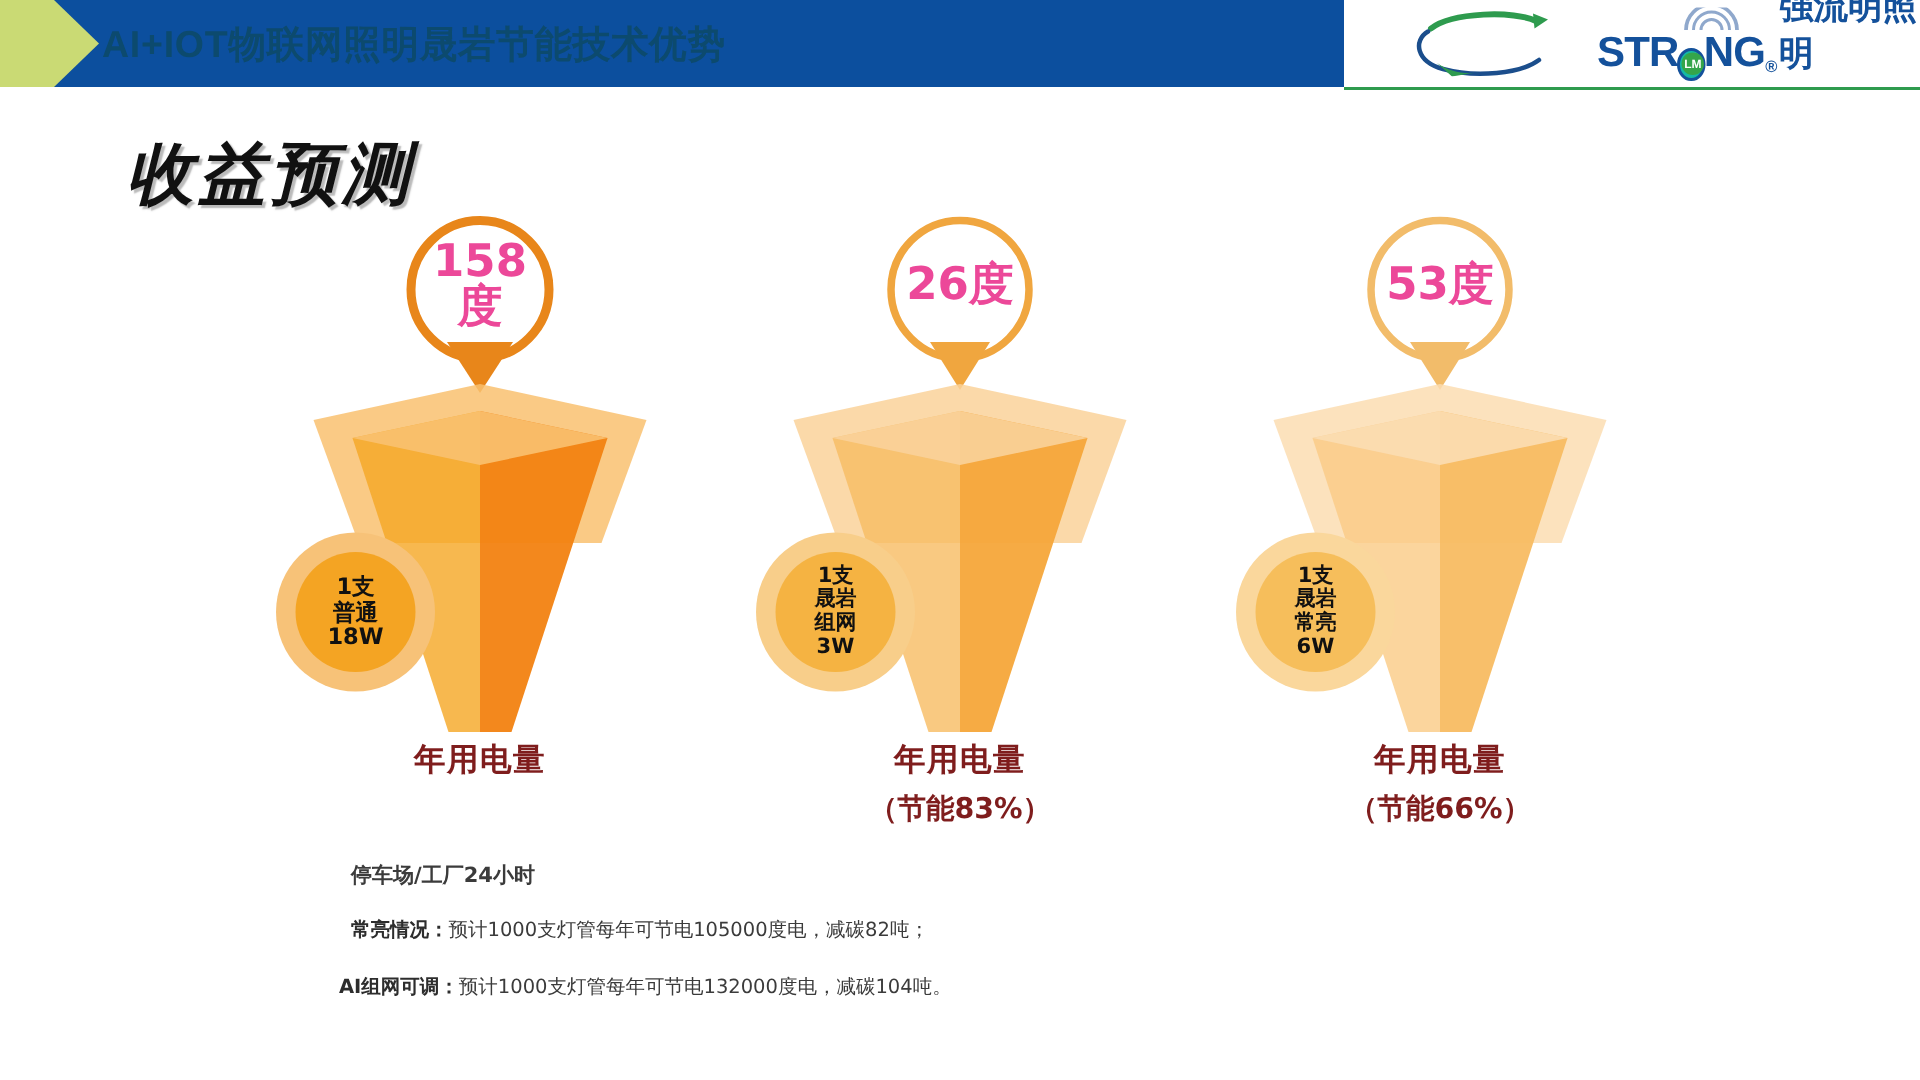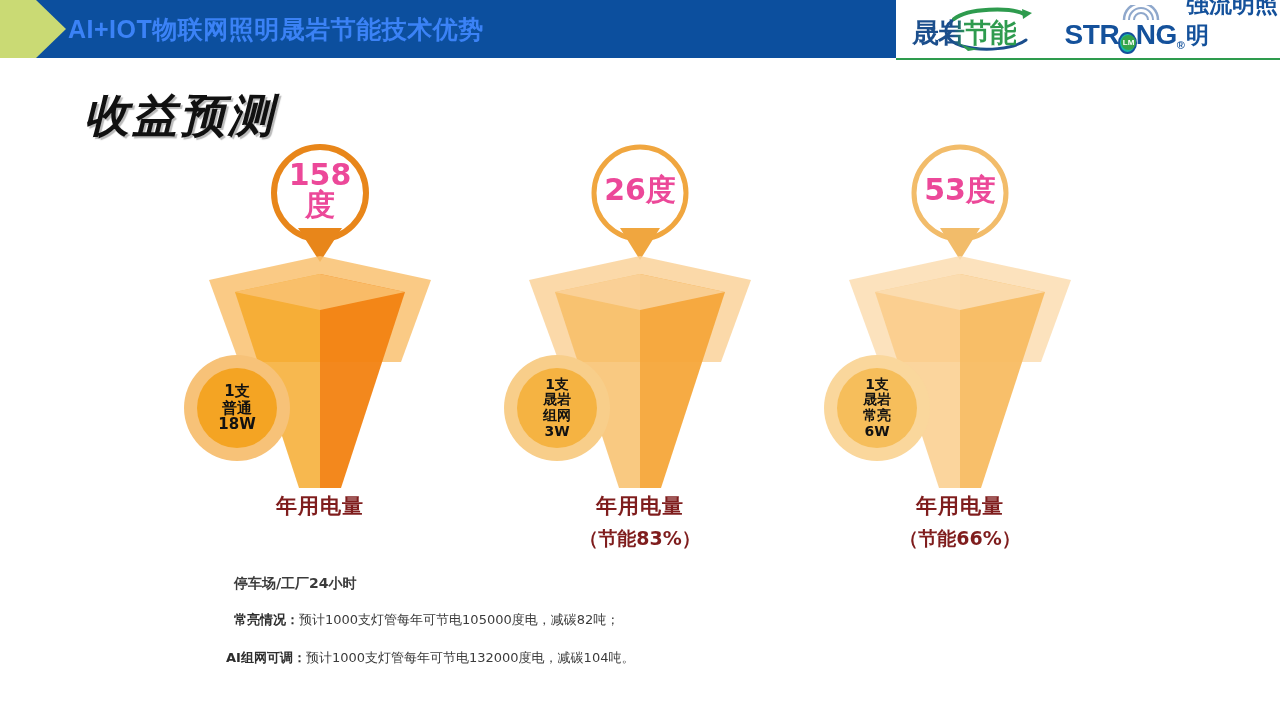--- a/index.html
+++ b/index.html
@@ -15,21 +15,21 @@
 
   
   .header{position:absolute;left:0;top:0;width:1280px;height:58px;}
   .header-blue{position:absolute;left:0;top:0;width:896px;height:58px;background:#0C4F9E;}
   .header-arrow{position:absolute;left:0;top:0;width:66px;height:58px;
      background:#CADA74;
      clip-path:polygon(0 0,36px 0,66px 29px,36px 58px,0 58px);}
   .header-title{
      position:absolute;left:68px;top:0;height:58px;
      display:flex;align-items:center;
-     color:#3b82f6;font-weight:bold;font-size:25px;letter-spacing:0.5px;
+     color:#0c4a6e;font-weight:bold;font-size:25px;letter-spacing:0.5px;
      white-space:nowrap;
   }
   .header-logo-area{
      position:absolute;left:896px;top:0;width:384px;height:58px;
      background:#ffffff;border-bottom:2px solid #2E9B4E;
      display:flex;align-items:center;
   }
   .logo-wrap{position:relative;display:flex;align-items:center;margin-left:10px;}
   .logo-cn{position:relative;width:172px;height:44px;}
   .logo-cn .swoosh{position:absolute;left:0;top:0;}
@@ -136,21 +136,20 @@
     <div class="header-logo-area">
       <div class="logo-wrap">
 
         <div class="logo-cn">
           <svg class="swoosh" width="172" height="44" viewBox="0 0 172 44">
             <path d="M48 12 C62 1, 104 0, 118 7" stroke="#2E9B4E" stroke-width="4" fill="none" stroke-linecap="round"></path>
             <path d="M116 2 L126 6 L117 12 Z" fill="#2E9B4E"></path>
             <path d="M46 14 C36 20, 38 34, 56 39 C78 45, 108 42, 120 33" stroke="#1B4E8C" stroke-width="3" fill="none" stroke-linecap="round"></path>
             <path d="M52 35 C60 41, 72 43, 80 41 L62 44 Z" fill="#2E9B4E"></path>
           </svg>
-          <div class="logo-cn-text">晟岩节能</div>
         </div>
 
         <div class="logo-strong">
           <svg class="fan-arc" width="40" height="16" viewBox="0 0 40 16">
             <path d="M3 15 A17 17 0 0 1 37 15" stroke="#8FA8CC" stroke-width="2.5" fill="none"></path>
             <path d="M8 15 A12 12 0 0 1 32 15" stroke="#8FA8CC" stroke-width="2" fill="none"></path>
             <path d="M13 15 A7 7 0 0 1 27 15" stroke="#8FA8CC" stroke-width="2" fill="none"></path>
           </svg>
           <span class="strong-word">STR</span>
           <span class="lm-circle">

